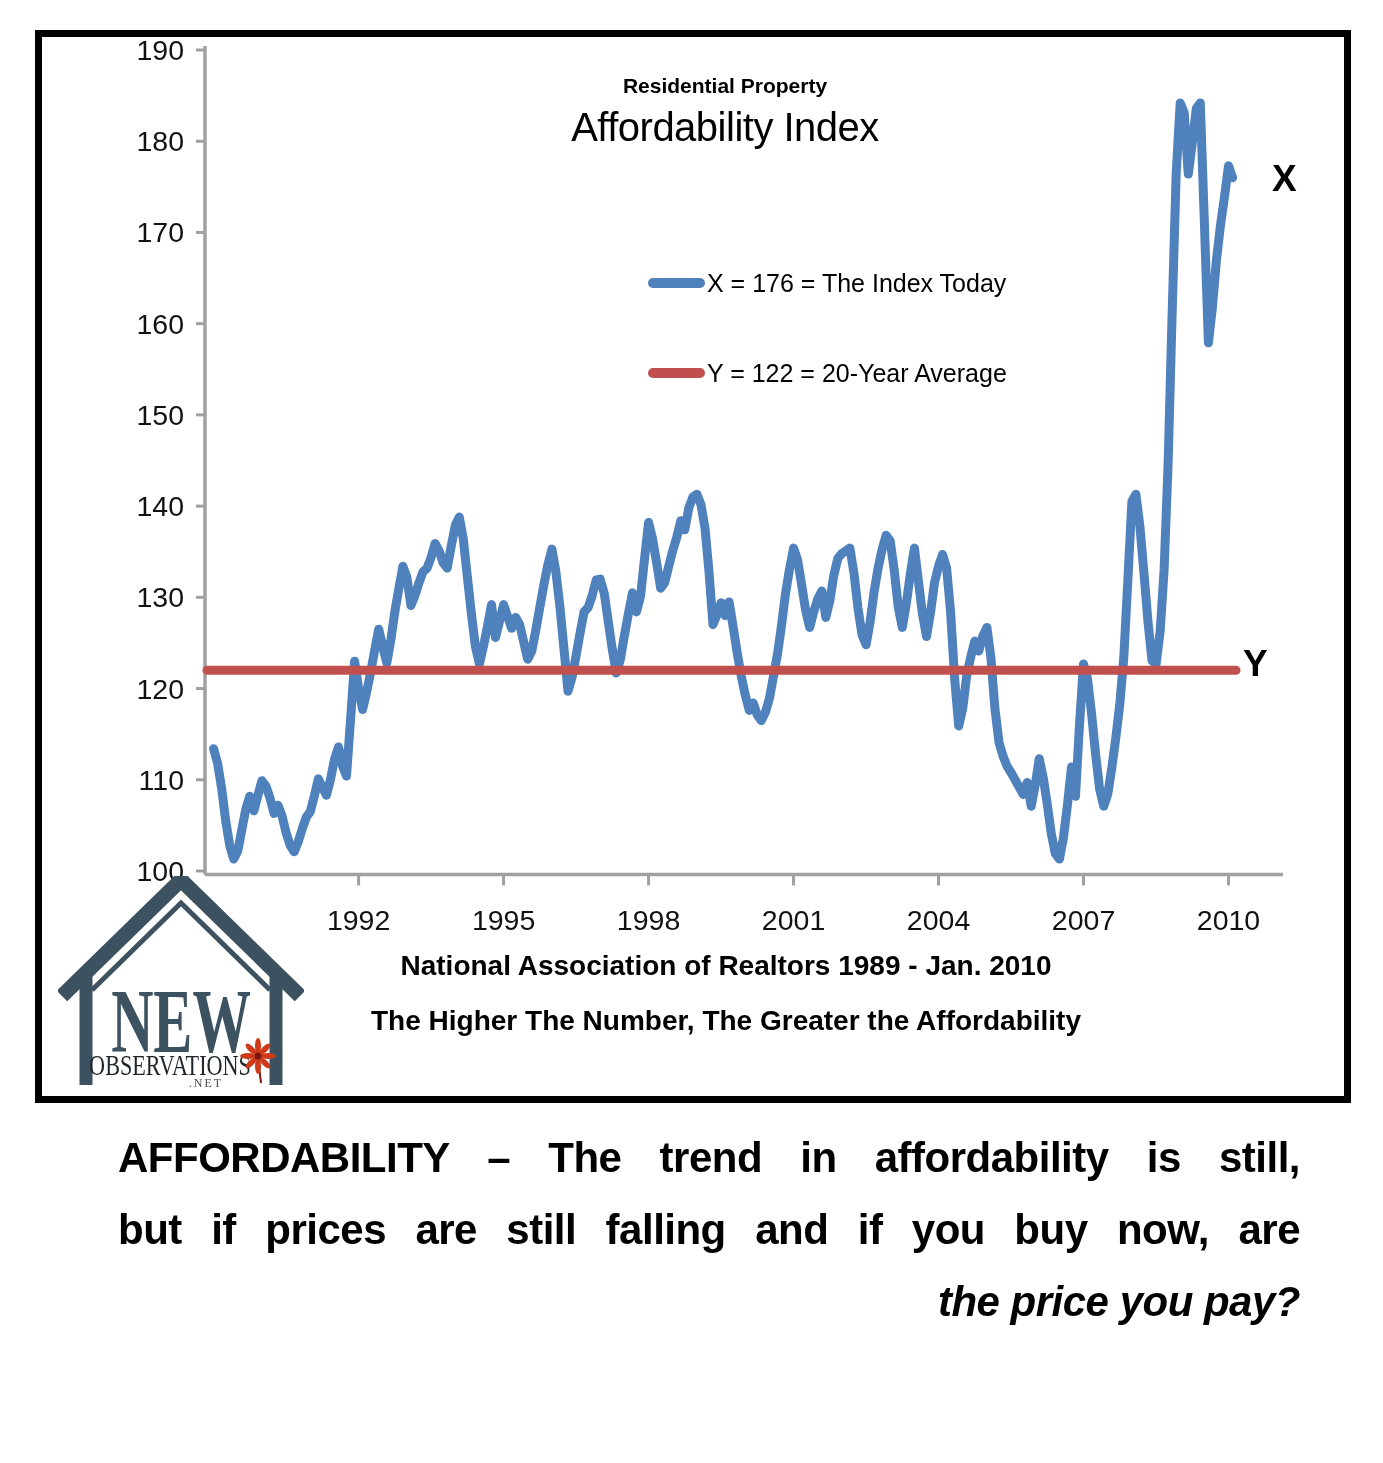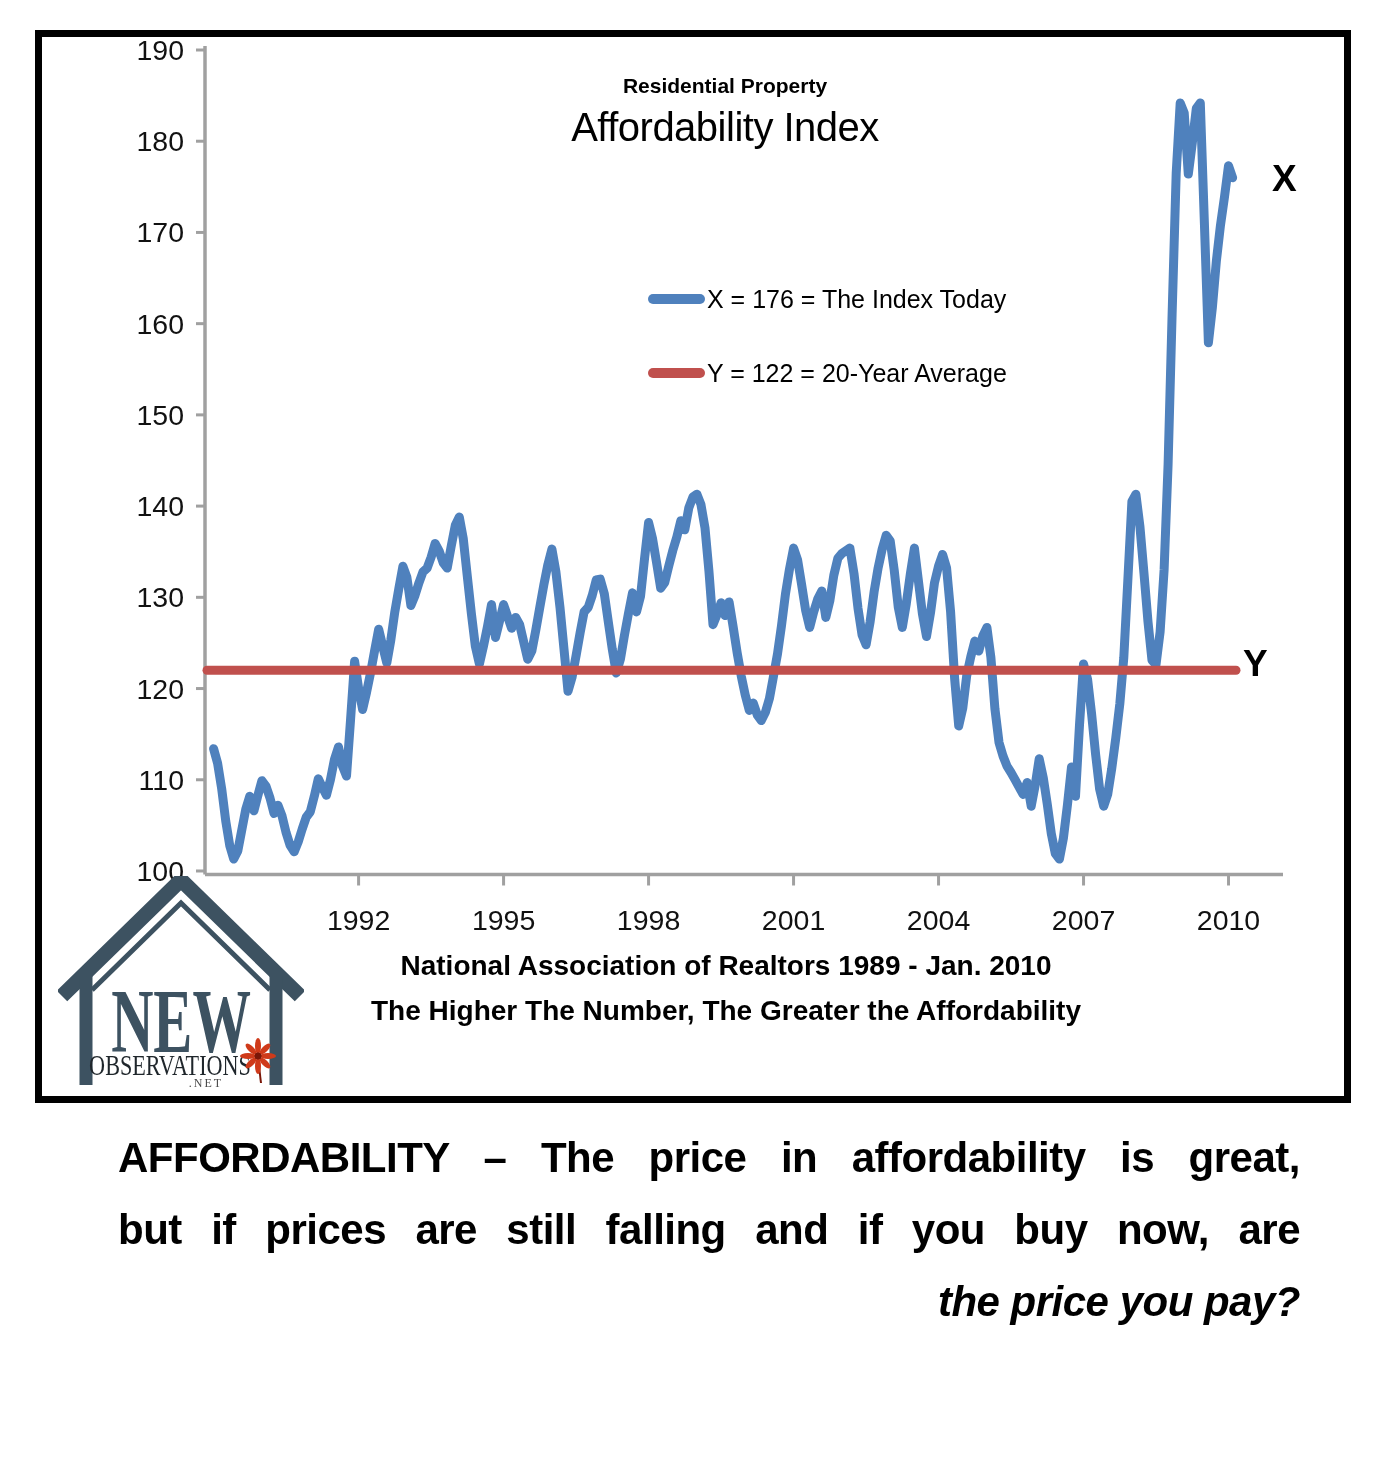--- a/index.html
+++ b/index.html
@@ -9,21 +9,21 @@
   #chart-svg{position:absolute;left:0;top:0;pointer-events:none;}
   .title-wrap{position:absolute;left:385px;top:74px;width:680px;text-align:center;}
   .title-small{font-size:21px;font-weight:bold;letter-spacing:0;}
   .title-main{font-size:40px;font-weight:normal;margin-top:7px;letter-spacing:-0.5px;}
   .legend-row{position:absolute;left:648px;height:30px;display:flex;align-items:center;}
   .legend-swatch{width:57px;height:10px;border-radius:5px;flex:0 0 auto;}
   .legend-label{font-size:25px;margin-left:2px;white-space:nowrap;}
   .marker{position:absolute;font-size:37px;font-weight:600;}
   .cap-wrap{position:absolute;left:166px;top:950px;width:1120px;text-align:center;}
   .cap1{font-size:28px;font-weight:bold;}
-  .cap2{font-size:28px;font-weight:bold;margin-top:13px;}
+  .cap2{font-size:28px;font-weight:bold;margin-top:23px;}
   .cap3{font-size:25px;font-weight:normal;margin-top:14px;}
   #logo{position:absolute;left:58px;top:876px;width:246px;height:216px;}
   #note{position:absolute;left:118px;top:1122px;width:1182px;font-weight:bold;
         font-size:42px;line-height:72px;letter-spacing:-0.5px;color:#000;}
   .note-line{white-space:normal;}
   .note-line.j{text-align:justify;text-align-last:justify;}
   .note-line.l{text-align:right;font-style:italic;}
 </style>
 </head>
 <body>
@@ -71,21 +71,21 @@
       <text x="1228.53" y="930" text-anchor="middle" font-size="28.5" fill="#111" font-family="Liberation Sans, sans-serif">2010</text>
       <polyline points="213.6,748.7 217.6,763.3 221.7,788.9 225.7,820.8 229.7,845.4 233.7,859.1 237.8,850.9 241.8,829.9 245.8,809.0 249.8,796.2 253.9,810.8 257.9,795.3 261.9,780.7 266.0,786.1 270.0,798.0 274.0,813.5 278.0,805.3 282.1,816.2 286.1,832.7 290.1,845.4 294.2,851.8 298.2,841.8 302.2,829.0 306.2,817.2 310.3,811.7 314.3,796.2 318.3,778.8 322.3,787.1 326.4,795.3 330.4,779.8 334.4,759.7 338.5,746.9 342.5,766.1 346.5,776.1 350.5,720.5 354.6,661.2 358.6,688.5 362.6,709.5 366.6,692.2 370.7,672.1 374.7,650.2 378.7,629.2 382.8,646.6 386.8,663.0 390.8,640.2 394.8,611.9 398.9,588.2 402.9,566.3 406.9,577.3 410.9,605.5 415.0,595.5 419.0,582.7 423.0,571.8 427.1,568.1 431.1,557.2 435.1,543.5 439.1,550.8 443.2,562.7 447.2,568.1 451.2,546.2 455.3,525.3 459.3,517.0 463.3,538.9 467.3,576.3 471.4,613.7 475.4,646.6 479.4,663.9 483.4,646.6 487.5,626.5 491.5,604.6 495.5,637.5 499.6,621.0 503.6,604.6 507.6,616.5 511.6,628.3 515.7,617.4 519.7,624.7 523.7,642.0 527.7,659.3 531.8,651.1 535.8,630.2 539.8,607.4 543.9,584.5 547.9,564.5 551.9,549.0 555.9,571.8 560.0,607.4 564.0,649.3 568.0,691.3 572.0,677.6 576.1,655.7 580.1,632.9 584.1,611.9 588.2,607.4 592.2,595.5 596.2,580.0 600.2,579.1 604.3,593.7 608.3,621.9 612.3,649.3 616.3,673.0 620.4,659.3 624.4,635.6 628.4,613.7 632.5,592.8 636.5,611.9 640.5,596.4 644.5,559.0 648.6,522.5 652.6,538.9 656.6,562.7 660.7,588.2 664.7,582.7 668.7,566.3 672.7,550.8 676.8,537.1 680.8,520.7 684.8,529.8 688.8,507.9 692.9,497.0 696.9,494.2 700.9,504.3 705.0,528.0 709.0,571.8 713.0,624.7 717.0,614.7 721.1,602.8 725.1,615.6 729.1,601.9 733.1,626.5 737.2,653.0 741.2,675.8 745.2,694.9 749.3,710.4 753.3,703.1 757.3,715.0 761.3,720.5 765.4,712.3 769.4,698.6 773.4,676.7 777.5,653.9 781.5,625.6 785.5,593.7 789.5,569.0 793.6,548.1 797.6,559.9 801.6,584.5 805.6,610.1 809.7,627.4 813.7,611.9 817.7,599.1 821.8,590.9 825.8,617.4 829.8,601.0 833.8,575.4 837.9,558.1 841.9,553.5 845.9,550.8 849.9,548.1 854.0,573.6 858.0,608.3 862.0,634.7 866.1,644.8 870.1,621.9 874.1,591.8 878.1,568.1 882.2,549.0 886.2,535.3 890.2,540.8 894.2,570.0 898.3,607.4 902.3,627.4 906.3,603.7 910.4,573.6 914.4,548.1 918.4,580.9 922.4,613.7 926.5,636.5 930.5,612.8 934.5,582.7 938.5,566.3 942.6,554.4 946.6,568.1 950.6,611.9 954.7,679.4 958.7,725.9 962.7,708.6 966.7,675.8 970.8,656.6 974.8,641.1 978.8,651.1 982.9,635.6 986.9,627.4 990.9,657.5 994.9,708.6 999.0,742.4 1003.0,756.0 1007.0,766.1 1011.0,772.5 1015.1,779.8 1019.1,787.1 1023.1,794.4 1027.2,782.5 1031.2,806.2 1035.2,785.2 1039.2,758.8 1043.3,777.9 1047.3,804.4 1051.3,833.6 1055.3,853.6 1059.4,859.1 1063.4,838.1 1067.4,805.3 1071.5,767.0 1075.5,796.2 1079.5,725.0 1083.5,663.9 1087.6,679.4 1091.6,714.1 1095.6,754.2 1099.6,788.9 1103.7,806.2 1107.7,794.4 1111.7,768.8 1115.8,737.8 1119.8,704.0 1123.8,657.5 1127.8,580.9 1131.9,501.5 1135.9,494.2 1139.9,526.2 1144.0,573.6 1148.0,621.9 1152.0,660.3 1156.0,664.8 1160.1,632.0 1164.1,570.0 1168.1,464.1 1172.1,314.5 1176.2,173.1 1180.2,102.9 1184.2,112.9 1188.3,174.1 1192.3,143.0 1196.3,108.4 1200.3,102.9 1204.4,223.3 1208.4,342.8 1212.4,307.2 1216.4,260.7 1220.5,225.1 1224.5,196.9 1228.5,165.8 1232.6,177.7" fill="none" stroke="#4f81bd" stroke-width="9" stroke-linejoin="round" stroke-linecap="round"></polyline>
       <line x1="207" y1="670.296" x2="1236" y2="670.296" stroke="#c0504d" stroke-width="9" stroke-linecap="round"></line>
     </svg>
 
   <div class="title-wrap">
     <div class="title-small">Residential Property</div>
     <div class="title-main">Affordability Index</div>
   </div>
 
-  <div class="legend-row" style="top:284px;">
+  <div class="legend-row" style="top:268px;">
     <div class="legend-swatch" style="background: rgb(79, 129, 189);"></div>
     <div class="legend-label">X = 176 = The Index Today</div>
   </div>
   <div class="legend-row" style="top:358px;">
     <div class="legend-swatch" style="background: rgb(192, 80, 77);"></div>
     <div class="legend-label">Y = 122 = 20-Year Average</div>
   </div>
 
   <div class="marker" style="left:1272px;top:158px;">X</div>
   <div class="marker" style="left:1243px;top:643px;">Y</div>
@@ -119,18 +119,18 @@
         <ellipse cx="193" cy="173" rx="3" ry="7" transform="rotate(-45 193 173)"></ellipse>
         <ellipse cx="207" cy="173" rx="3" ry="7" transform="rotate(45 207 173)"></ellipse>
         <ellipse cx="193" cy="187" rx="3" ry="7" transform="rotate(45 193 187)"></ellipse>
         <ellipse cx="207" cy="187" rx="3" ry="7" transform="rotate(-45 207 187)"></ellipse>
       </g>
       <circle cx="200" cy="180" r="3.5" fill="#7a1708"></circle>
     </g>
   </svg>
 
   <div id="note">
-    <div class="note-line j">AFFORDABILITY – The price in affordability is great,</div>
+    <div class="note-line j">AFFORDABILITY – The trend in affordability is still,</div>
     <div class="note-line j">but if prices are still falling and if you buy now, are</div>
     <div class="note-line l">the price you pay?</div>
   </div>
 
 </div>
 
 </body></html>

